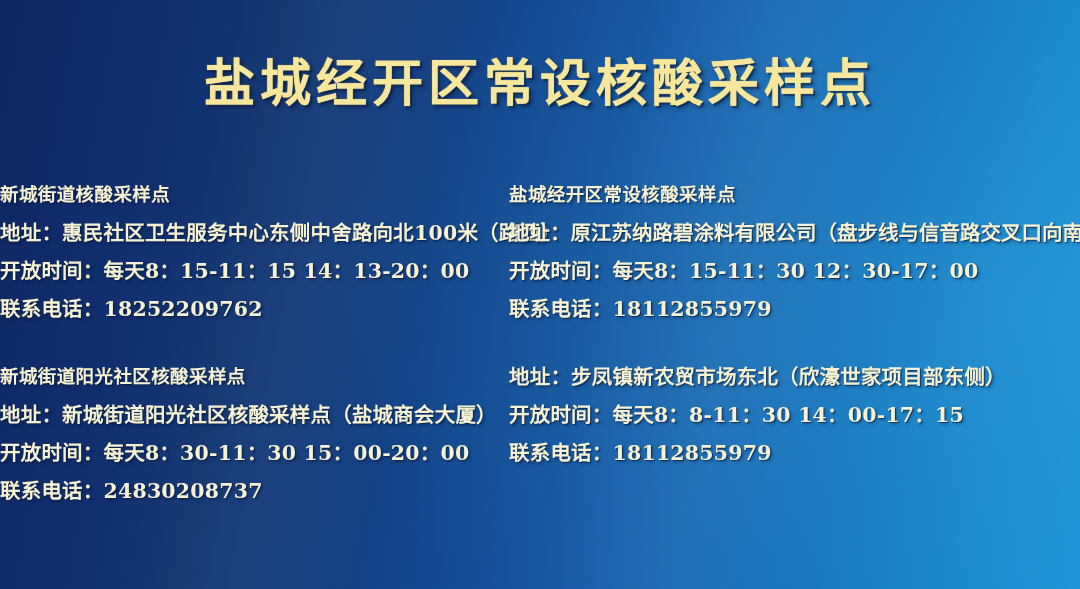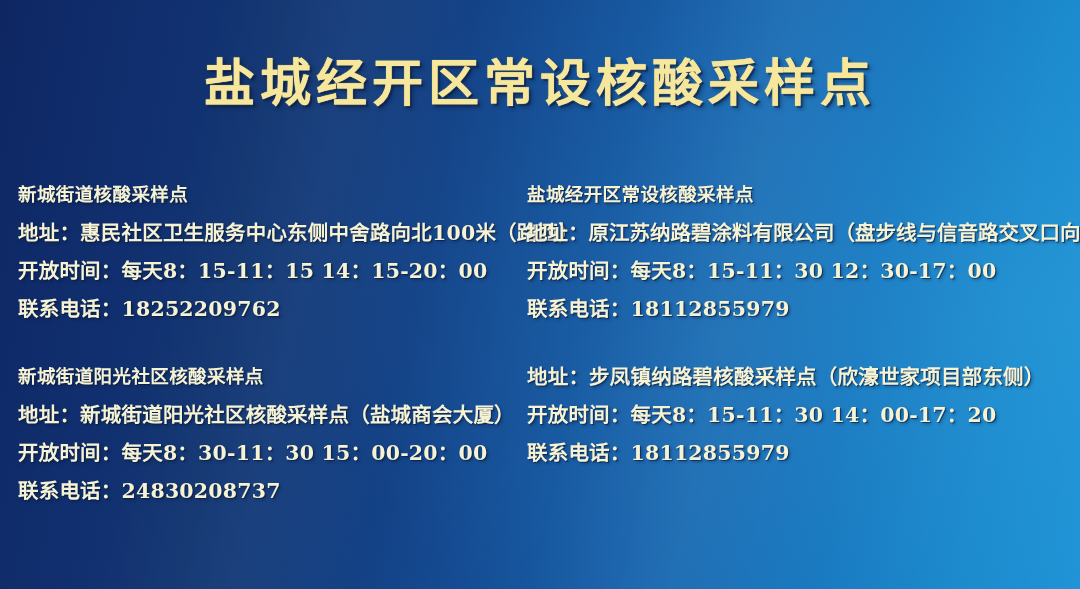--- a/index.html
+++ b/index.html
@@ -86,21 +86,20 @@
   .entries {
     position: absolute;
     top: 176px;
     left: 0;
     right: 0;
     display: grid;
     grid-template-columns: 509px 553px;
     grid-template-rows: auto auto;
     column-gap: 0;
     row-gap: 30px;
-    padding-left: 18px;
     box-sizing: border-box;
   }
 
   .entry { }
 
   .entry-name,
   .entry-line {
     font-family: "DejaVu Serif", "Liberation Serif", serif;
     font-weight: 700;
     color: #f6f2d4;
@@ -129,38 +128,38 @@
 
   <div class="layer title-wrap">
     <h1 class="poster-title">盐城经开区常设核酸采样点</h1>
   </div>
 
   <div class="layer entries">
 
     <div class="entry">
       <div class="entry-name">新城街道核酸采样点</div>
       <div class="entry-line">地址：惠民社区卫生服务中心东侧中舍路向北100米（路西）</div>
-      <div class="entry-line">开放时间：每天8：15-11：15  14：15-20：00</div>
+      <div class="entry-line">开放时间：每天8：15-11：15  14：13-20：00</div>
       <div class="entry-line">联系电话：18252209762</div>
     </div>
 
     <div class="entry">
       <div class="entry-name">盐城经开区常设核酸采样点</div>
       <div class="entry-line compact">地址：原江苏纳路碧涂料有限公司（盘步线与信音路交叉口向南80米）</div>
       <div class="entry-line">开放时间：每天8：15-11：30  12：30-17：00</div>
       <div class="entry-line">联系电话：18112855979</div>
     </div>
 
     <div class="entry">
       <div class="entry-name">新城街道阳光社区核酸采样点</div>
       <div class="entry-line">地址：新城街道阳光社区核酸采样点（盐城商会大厦）</div>
       <div class="entry-line">开放时间：每天8：30-11：30  15：00-20：00</div>
       <div class="entry-line">联系电话：24830208737</div>
     </div>
 
     <div class="entry">
-      <div class="entry-line">地址：步凤镇纳路碧核酸采样点（欣濠世家项目部东侧）</div>
-      <div class="entry-line">开放时间：每天8：15-11：30  14：00-17：20</div>
+      <div class="entry-line">地址：步凤镇新农贸市场东北（欣濠世家项目部东侧）</div>
+      <div class="entry-line">开放时间：每天8：8-11：30  14：00-17：15</div>
       <div class="entry-line">联系电话：18112855979</div>
     </div>
 
   </div>
 </div>
 
 </body></html>

